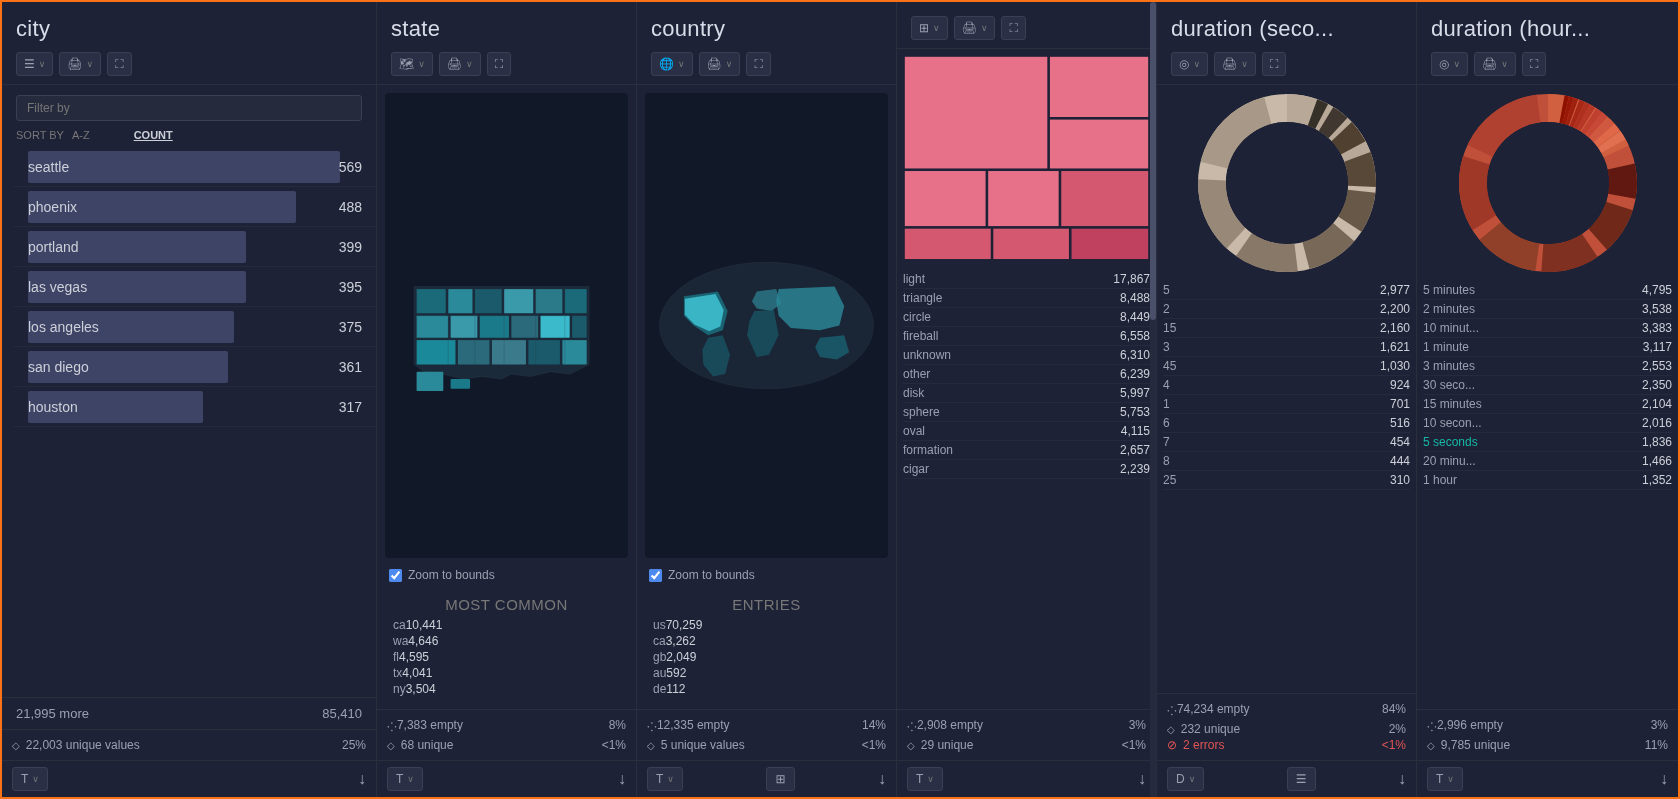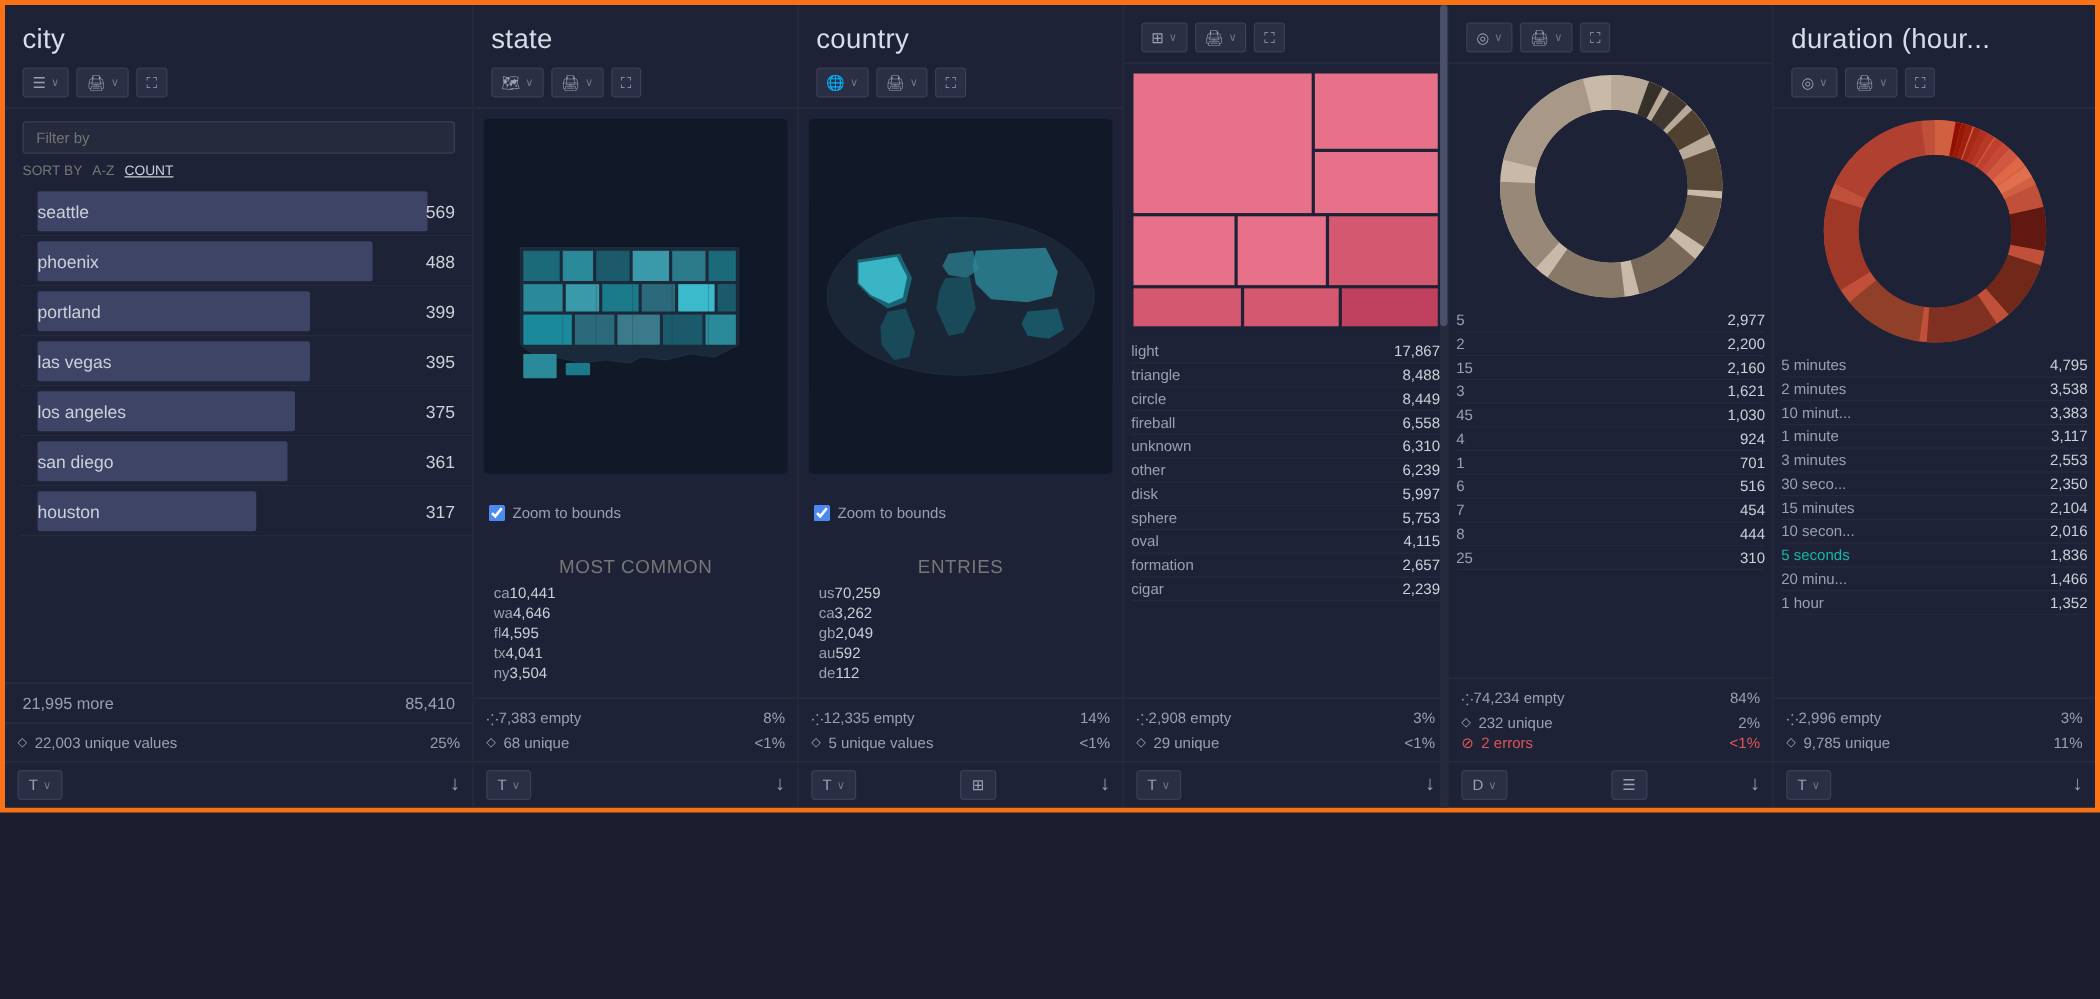--- a/index.html
+++ b/index.html
@@ -7,22 +7,22 @@
       background: #1a1e2e;
       color: #cdd0d8;
       font-family: 'Segoe UI', Arial, sans-serif;
       font-size: 13px;
       width: 1680px;
       min-height: 799px;
       overflow: hidden;
     }
     .dashboard {
       display: flex;
-      height: 650px;
-      border: 4px solid #f97316;
+      height: 799px;
+      border: 2px solid #f97316;
     }
     .panel {
       border-right: 1px solid #2a2f3e;
       display: flex;
       flex-direction: column;
       background: #1e2236;
       position: relative;
     }
     .panel:last-child { border-right: none; }
 
@@ -79,21 +79,21 @@
       outline: none;
     }
     .sort-bar {
       display: flex;
       gap: 8px;
       padding: 2px 14px 6px;
       font-size: 11px;
       color: #777;
     }
     .sort-bar span { cursor: pointer; }
-    .sort-bar .active { font-weight: 400; color: #cdd0d8; text-decoration: underline; }
+    .sort-bar .active { font-weight: 700; color: #cdd0d8; text-decoration: underline; margin-left: 36px; }
 
     
     .city-list {
       flex: 1;
       overflow: hidden;
       margin-left: 12px;
     }
     .city-row {
       display: flex;
       align-items: center;
@@ -131,21 +131,21 @@
       font-size: 13px;
       border-top: 1px solid #2a2f3e;
     }
 
     
     .map-area {
       flex: 1;
       padding: 8px;
       display: flex;
       flex-direction: column;
-      gap: 22px;
+      gap: 8px;
     }
     .map-container {
       background: #111827;
       border-radius: 4px;
       flex: 1;
       position: relative;
       overflow: hidden;
     }
     .zoom-checkbox-row {
       display: flex;
@@ -699,20 +699,21 @@
       <button class="bottom-btn">
         <span>T</span>
         <span class="chevron">∨</span>
       </button>
       <span class="scroll-indicator">↓</span>
     </div>
   </div>
 
   <div class="panel panel-duration-sec">
     <div class="panel-header">
+      <div class="panel-title">duration (seco...</div>
       <div class="toolbar">
         <button class="toolbar-btn">
           <span>◎</span>
           <span class="chevron">∨</span>
         </button>
         <button class="toolbar-btn">
           <span>🖨</span>
           <span class="chevron">∨</span>
         </button>
         <button class="toolbar-btn">

